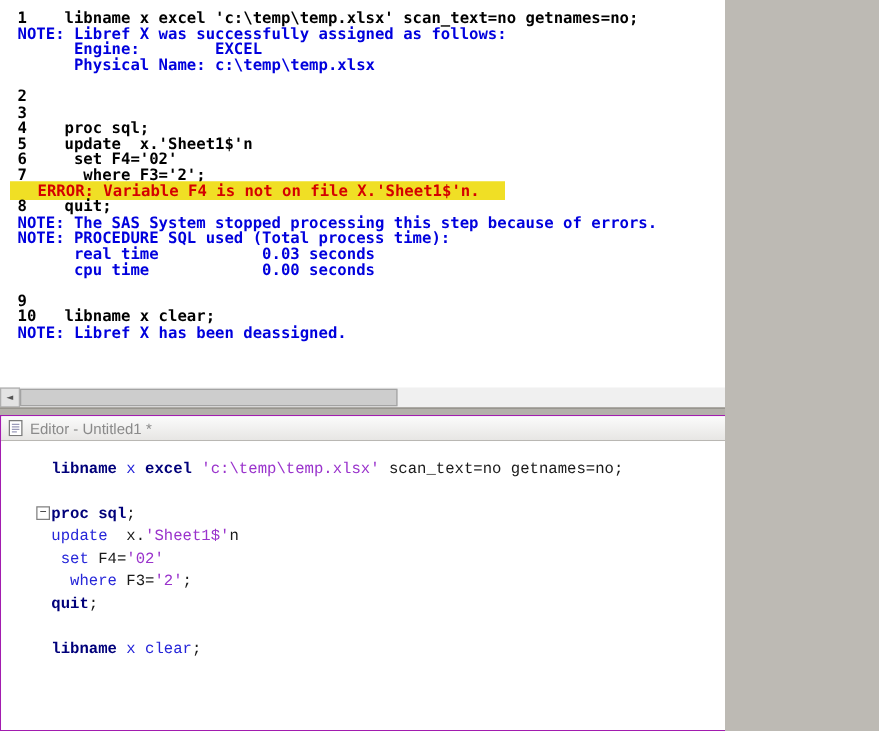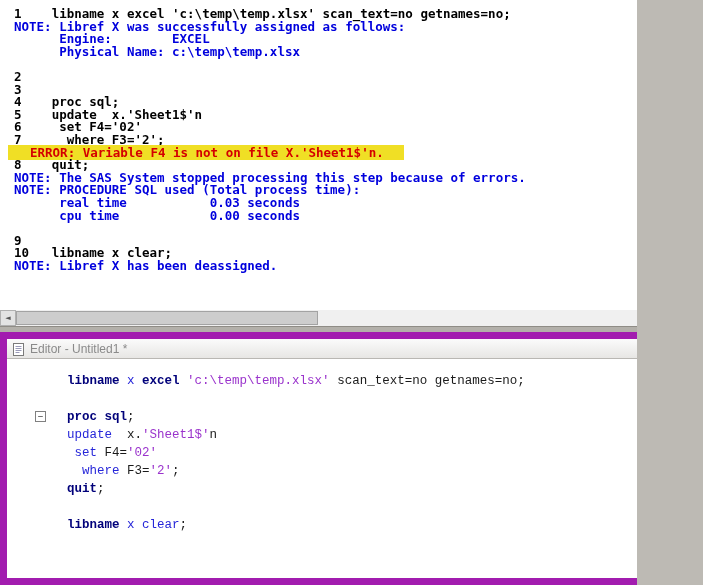--- a/index.html
+++ b/index.html
@@ -1,16 +1,16 @@
 <!DOCTYPE html>
 <html><head>
 <meta charset="utf-8">
 <style>
   html,body{margin:0;padding:0;background:#bdbab4;}
-  .screen{position:relative;width:637px;height:585px;overflow:hidden;background:#a3a3a3;
+  .screen{position:relative;width:580px;height:585px;overflow:hidden;background:#a3a3a3;
           font-family:"Liberation Sans",sans-serif;}
 
   
   .log-pane{position:absolute;left:0;top:0;width:703px;height:326px;background:#fff;}
   .log-text{position:absolute;left:0;top:0;width:687px;height:310px;box-sizing:border-box;
             padding:8px 0 0 14px;overflow:hidden;background:#fff;
             font-family:"DejaVu Sans Mono",monospace;font-weight:bold;
             font-size:12.5px;line-height:12.6px;white-space:pre;}
   .log-line{min-height:12.6px;}
   .log-line.code{color:#000000;}
@@ -33,31 +33,31 @@
   .sb-thumb-h{position:absolute;top:1px;height:14px;left:16px;width:302px;background:#cdcdcd;
               border:1px solid #a3a3a3;box-sizing:border-box;}
   .sb-corner{position:absolute;right:0;bottom:0;width:16px;height:16px;background:#e8e8e8;}
 
   
   .splitter{position:absolute;left:0;top:326px;width:703px;height:6px;background:#b3b0aa;
             border-top:1px solid #8f8c86;box-sizing:border-box;}
 
   
   .editor-window{position:absolute;left:0;top:332px;width:703px;height:253px;box-sizing:border-box;
-                 background:#fff;border:7px solid #a21caf;}
+                 background:#fff;border:1px solid #a21caf;}
   .title-bar{position:absolute;left:0;top:0;right:0;height:20px;
              background:linear-gradient(#fbfbfb,#e7e6e4);border-bottom:1px solid #b9b7b3;
              display:flex;align-items:center;gap:5px;padding-left:5px;box-sizing:border-box;}
   .title-text{color:#8a8a8a;font-size:12px;font-family:"Liberation Sans",sans-serif;}
   .doc-icon{display:inline-block;width:13px;height:13px;}
   .editor-body{position:absolute;left:0;top:20px;right:0;bottom:0;background:#fff;}
   .editor-lines{position:absolute;left:0;top:0;right:16px;bottom:0;overflow:hidden;background:#fff;
                 padding-top:13px;font-family:"Liberation Mono","DejaVu Sans Mono",monospace;
                 font-size:12.5px;line-height:18px;white-space:pre;}
-  .ed-line{position:relative;min-height:18px;padding-left:60px;}
+  .ed-line{position:relative;min-height:18px;padding-left:40px;}
   .tok-kw{color:#00007a;font-weight:bold;}
   .tok-kw2{color:#2626d9;}
   .tok-str{color:#9a33cc;}
   .tok-plain{color:#1a1a1a;}
   .collapse-box{position:absolute;left:28px;top:3px;width:11px;height:11px;box-sizing:border-box;
                 border:1px solid #808080;background:#fff;color:#404040;
                 font:9px/9px "DejaVu Sans Mono",monospace;text-align:center;}
   .ed-vscroll{right:0;top:0;bottom:0;height:auto;}
   .ed-vscroll .sb-thumb{top:16px;height:102px;}
 </style>

